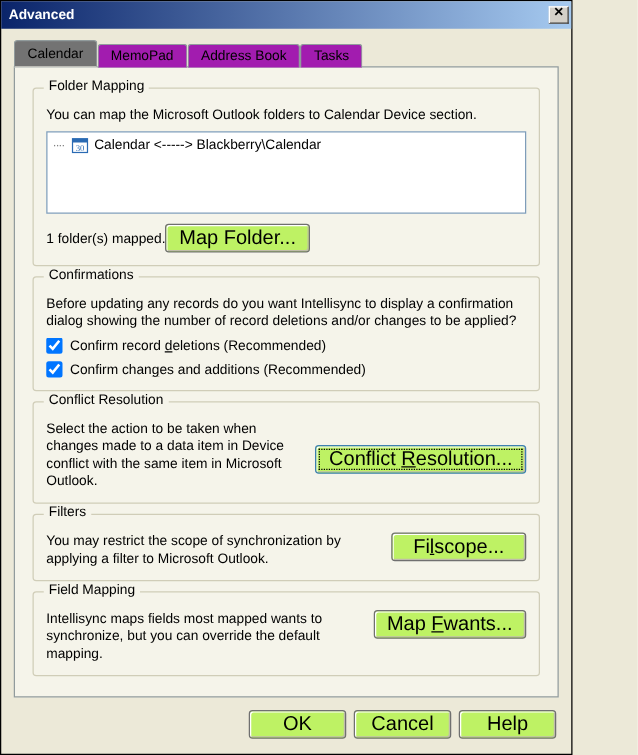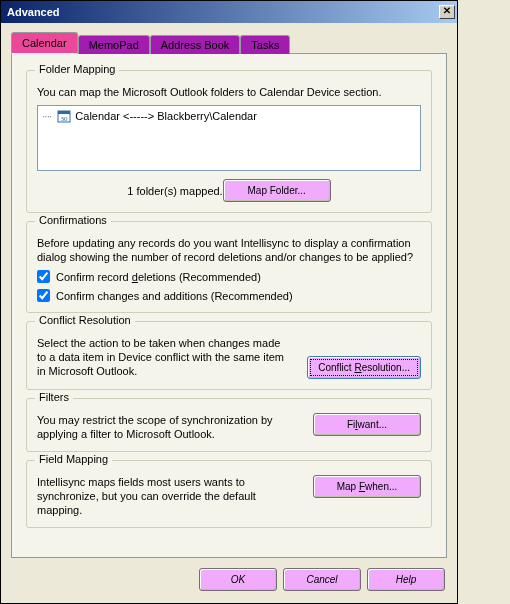--- a/index.html
+++ b/index.html
@@ -66,21 +66,21 @@
     border-top-right-radius: 3px;
     background: #a21caf;
     padding: 3px 10px;
     margin-right: 0px;
     cursor: default;
     position: relative;
     top: 1px;
     font-size: 11px;
   }
   .tab.active {
-    background: #ec4899;
+    background: #737373;
     border-bottom: 1px solid #f5f4ea;
     padding-top: 4px;
     padding-bottom: 4px;
     top: 1px;
     z-index: 3;
   }
   .tab-panel {
     border: 1px solid #919b9c;
     background: #f5f4ea;
     flex: 1;
@@ -122,32 +122,32 @@
     align-items: center;
     gap: 4px;
     padding: 1px 0;
   }
   .cal-icon {
     width: 14px; height: 14px;
     display: inline-block;
   }
   .row-btn {
     display: flex;
-    justify-content: center;
+    justify-content: flex-start;
     align-items: center;
     margin-top: 8px;
   }
   .btn {
     min-width: 108px;
     height: 23px;
-    background: #f0abfc;
+    background: #bef264;
     border: 1px solid #707070;
     border-radius: 3px;
     font-family: Tahoma, sans-serif;
-    font-size: 10px;
+    font-size: 16px;
     padding: 0 10px;
     cursor: default;
     box-shadow: inset 1px 1px 0 #fff, inset -1px -1px 0 #c0bdaa;
   }
   .btn.focused {
     outline: 1px dotted #000;
     outline-offset: -4px;
     border: 1px solid #3c7fb1;
     margin-top: 20px;
   }
@@ -164,21 +164,21 @@
     gap: 16px;
     align-items: flex-start;
   }
   .split .desc { flex: 1; }
   .footer {
     display: flex;
     justify-content: flex-end;
     gap: 6px;
     padding: 10px 2px 2px 2px;
   }
-  .footer .btn { min-width: 78px; font-style: italic; }
+  .footer .btn { min-width: 78px; }
   .tree-line {
     color: #808080;
     font-size: 10px;
     letter-spacing: -1px;
     margin-right: 2px;
   }
 </style>
 </head>
 <body>
 
@@ -247,31 +247,31 @@
             <span>Conflict </span><span class="u">R</span><span>esolution...</span>
           </button>
         </div>
       </div>
 
       <div class="gb">
         <span class="legend">Filters</span>
         <div class="split">
           <div class="desc">You may restrict the scope of synchronization by applying a filter to Microsoft Outlook.</div>
           <button class="btn">
-            <span>Fi</span><span class="u">l</span><span>want...</span>
+            <span>Fi</span><span class="u">l</span><span>scope...</span>
           </button>
         </div>
       </div>
 
       <div class="gb">
         <span class="legend">Field Mapping</span>
         <div class="split">
-          <div class="desc">Intellisync maps fields most users wants to synchronize, but you can override the default mapping.</div>
+          <div class="desc">Intellisync maps fields most mapped wants to synchronize, but you can override the default mapping.</div>
           <button class="btn">
-            <span>Map </span><span class="u">F</span><span>when...</span>
+            <span>Map </span><span class="u">F</span><span>wants...</span>
           </button>
         </div>
       </div>
 
     </div>
 
     <div class="footer">
       <button class="btn">OK</button>
       <button class="btn">Cancel</button>
       <button class="btn">Help</button>

